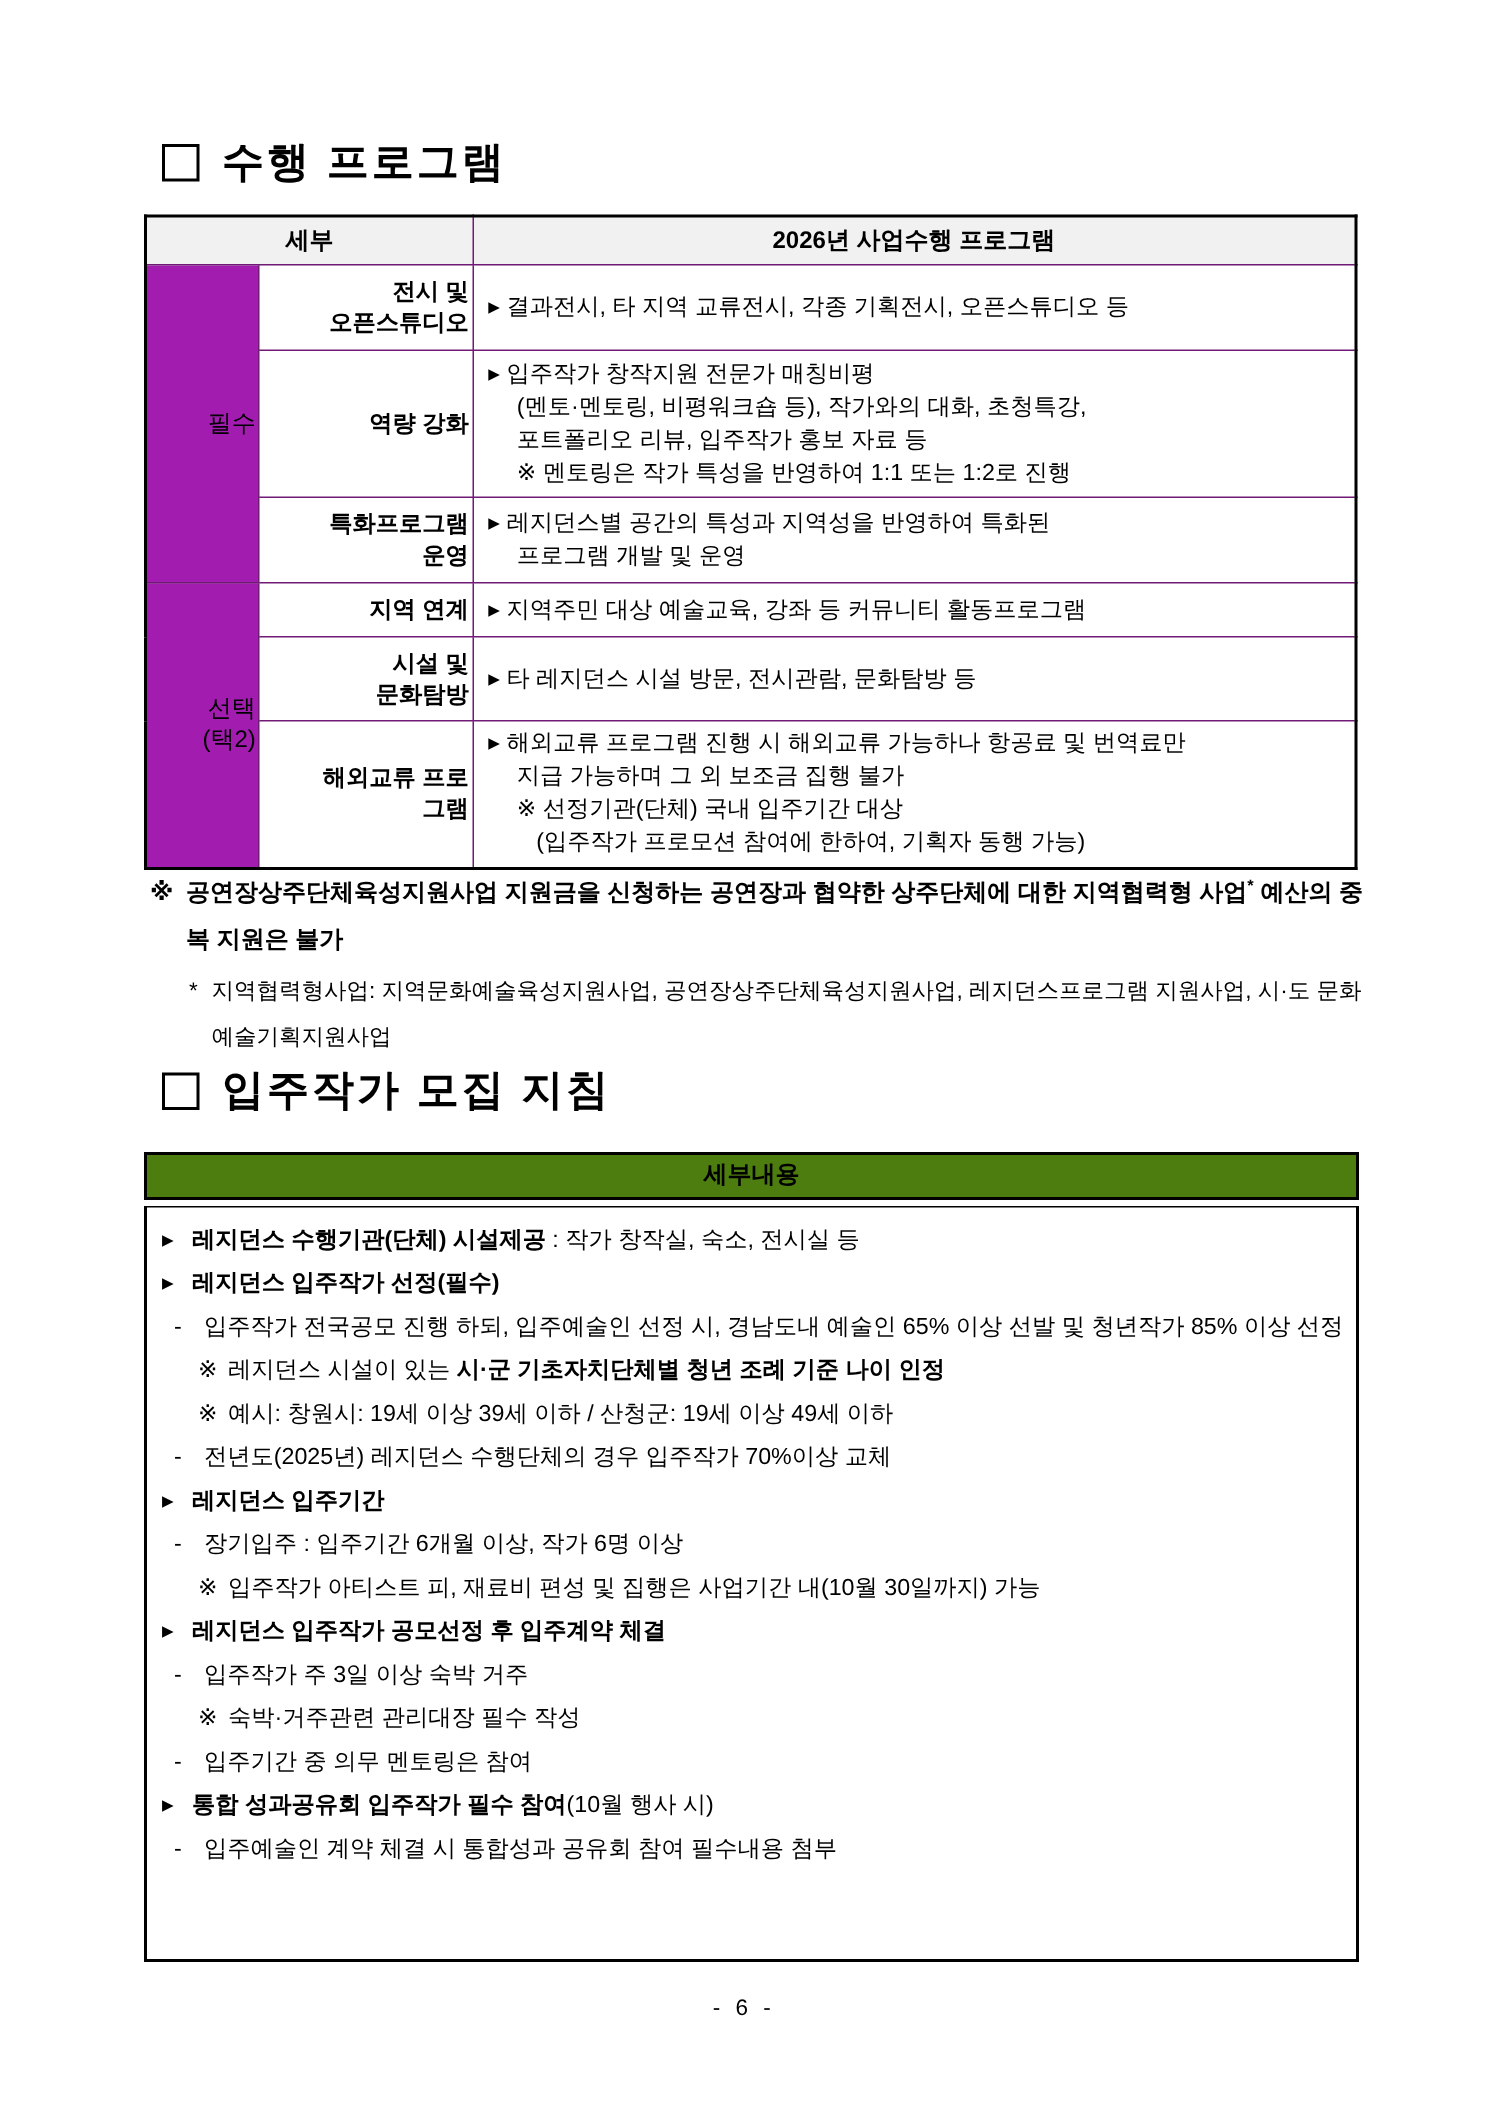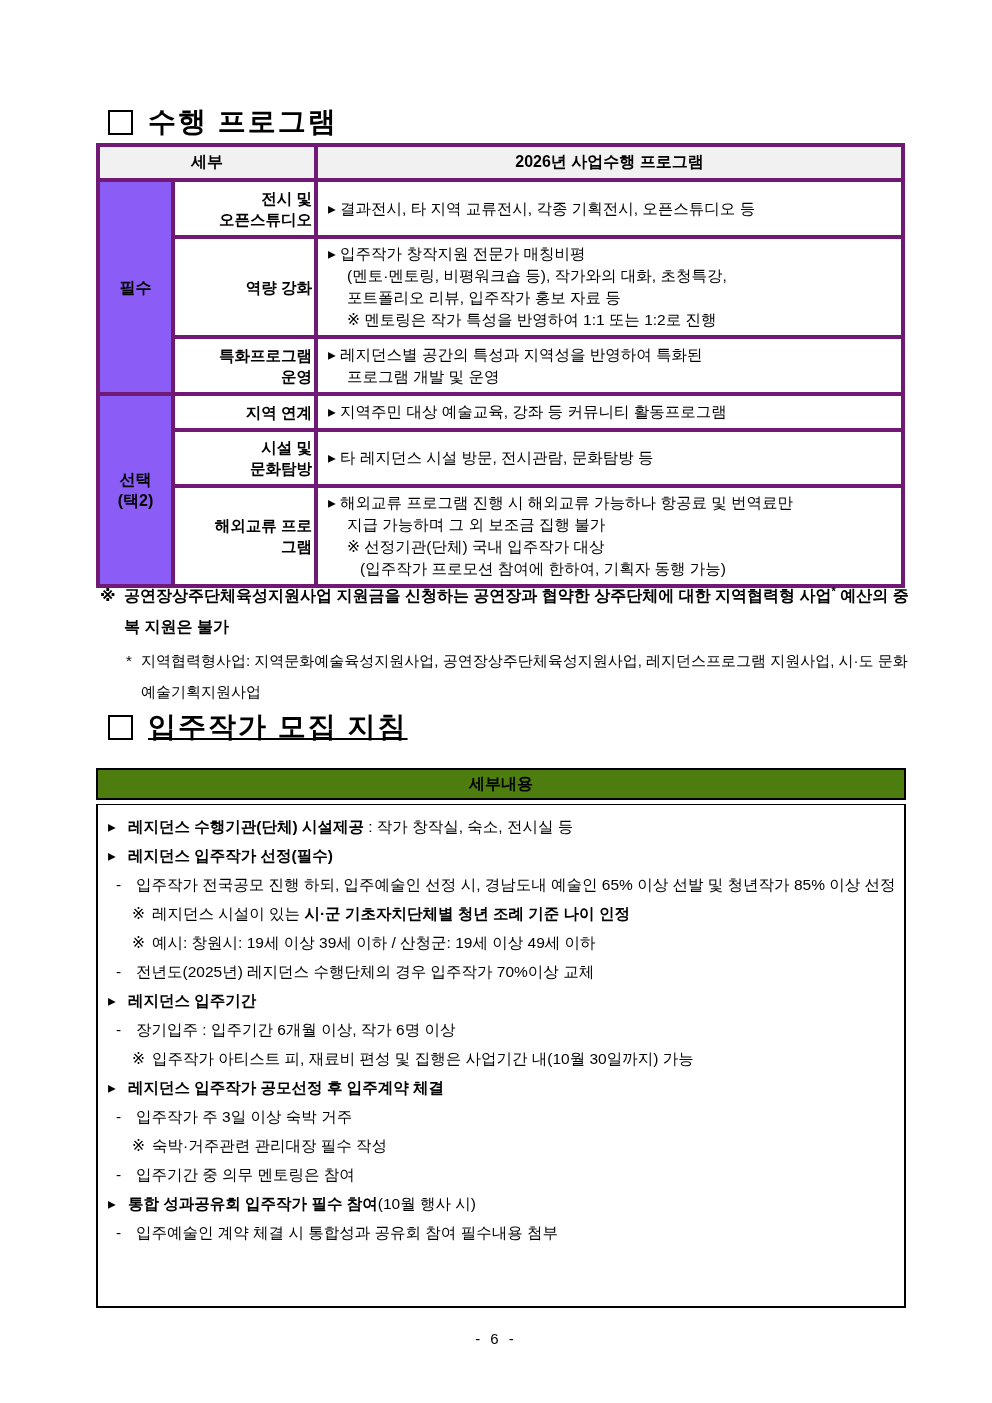--- a/index.html
+++ b/index.html
@@ -6,23 +6,23 @@
   .page {position:relative; width:992px; height:1403px; background:#ffffff;
          font-family:"Liberation Sans","DejaVu Sans",sans-serif; color:#000;}
   .sec {position:absolute; left:96px; width:810px;}
 
   
   .hd {display:flex; align-items:center; left:108px; font-weight:bold; font-size:28px; letter-spacing:2px;}
   .cbx {display:inline-block; width:21px; height:21px; border:2px solid #000; margin-right:15px; flex:none; background:#fff;}
 
   
   table.t1 {border-collapse:collapse; table-layout:fixed; width:809px; border:2px solid #000;}
-  .t1 th, .t1 td {border:4px solid #701a75; vertical-align:middle;}
+  .t1 th, .t1 td {border:1px solid #701a75; vertical-align:middle;}
   .t1 th {background:#f1f1f1; font-size:16px; font-weight:bold; text-align:center; height:31px; padding:0;}
-  .t1 td.grp {background:#8b5cf6; font-weight:bold; font-size:16px; text-align:center; white-space:pre-line; line-height:21px;}
+  .t1 td.grp {background:#a21caf; font-weight:normal; font-size:16px; text-align:right; white-space:pre-line; line-height:21px;}
   .t1 td.lbl {font-weight:bold; font-size:15.5px; text-align:right; white-space:pre-line; line-height:21px; padding:2px;}
   .t1 td.cnt {padding:4px 4px; text-align:left;}
   .cl {font-size:15.5px; line-height:22px; white-space:nowrap;}
   .cl.l0 {padding-left:6px;}
   .cl.l1 {padding-left:25px;}
   .cl.l2 {padding-left:38px;}
   tr.h0 {height:57px;} tr.h1 {height:98px;} tr.h2 {height:57px;}
   tr.h3 {height:36px;} tr.h4 {height:56px;padding-left:23px;} tr.h5 {height:98px;}
 
   
@@ -47,21 +47,21 @@
   .bl.i2 {padding-left:26px;}
 
   .footer {position:absolute; top:1330px; left:0; width:992px; text-align:center;
            font-size:15px; letter-spacing:3px;}
 </style>
 </head>
 <body>
 
 <div class="page">
 
-  <div class="sec hd" style="top:103px; left:108px;">
+  <div class="sec hd" style="top:89px; left:108px;">
     <span class="cbx"></span>
     <span>수행 프로그램</span>
   </div>
 
   <div class="sec" style="top:143px;">
     <table class="t1">
       <colgroup>
           <col style="width:75px">
           <col style="width:143px">
           <col>
@@ -110,40 +110,40 @@
         <td class="cnt">
           <div class="cl l0">▸ 타 레지던스 시설 방문, 전시관람, 문화탐방 등</div>
         </td>
       </tr>
       <tr class="h5">
         <td class="lbl">해외교류 프로
 그램</td>
         <td class="cnt">
           <div class="cl l0">▸ 해외교류 프로그램 진행 시 해외교류 가능하나 항공료 및 번역료만</div>
           <div class="cl l1">지급 가능하며 그 외 보조금 집행 불가</div>
-          <div class="cl l1">※ 선정기관(단체) 국내 입주작가 대상</div>
+          <div class="cl l1">※ 선정기관(단체) 국내 입주기간 대상</div>
           <div class="cl l2">(입주작가 프로모션 참여에 한하여, 기획자 동행 가능)</div>
         </td>
       </tr>
     </tbody>
       </table>
   </div>
 
   <div class="sec" style="top:580px; left:100px; width:812px;">
     <div class="note n1">
       <span class="mk">※</span>
       <span class="tx"><span>공연장상주단체육성지원사업 지원금을 신청하는 공연장과 협약한 상주단체에 대한 지역협력형 사업</span><sup>*</sup><span> 예산의 중복 지원은 불가</span></span>
     </div>
     <div class="note n2">
       <span class="mk">*</span>
       <span class="tx">지역협력형사업: 지역문화예술육성지원사업, 공연장상주단체육성지원사업, 레지던스프로그램 지원사업, 시·도 문화예술기획지원사업</span>
     </div>
   </div>
 
-  <div class="sec hd" style="top:708px; left:108px;text-decoration:underline;">
+  <div class="sec hd" style="top:708px; left:108px;">
     <span class="cbx"></span>
     <span>입주작가 모집 지침</span>
   </div>
 
   <div class="sec" style="top:768px;">
     <div class="t2head">세부내용</div>
     <div class="t2body">
       <div class="bl i0">
           <span class="mk">▸</span>
           <span class="tx"><span></span><span class="bd">레지던스 수행기관(단체) 시설제공</span><span> : 작가 창작실, 숙소, 전시실 등</span></span>

